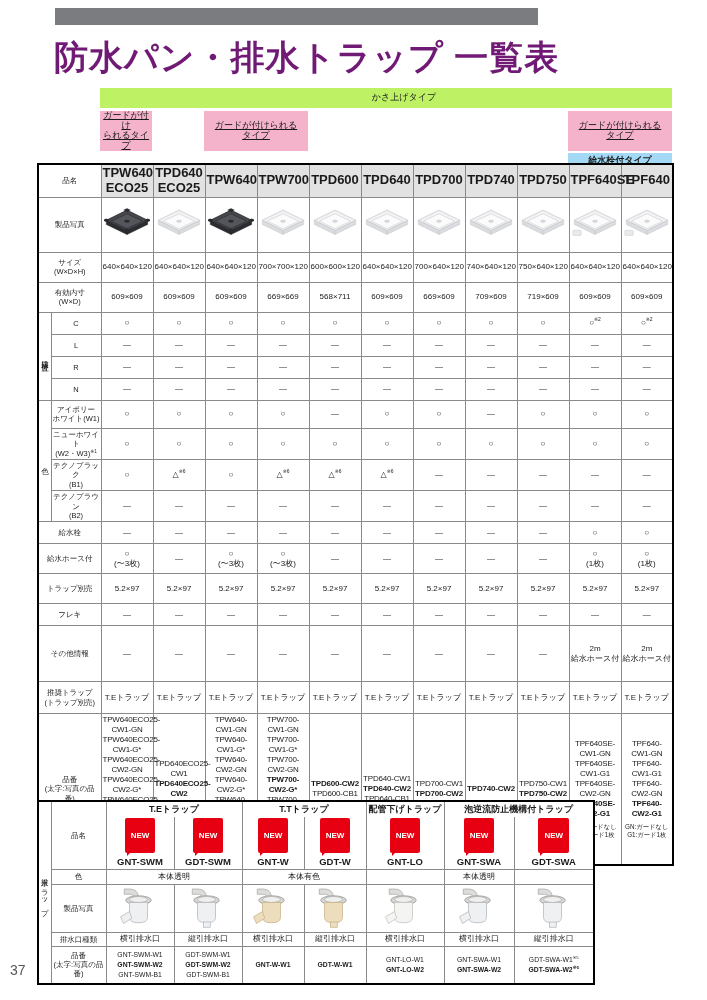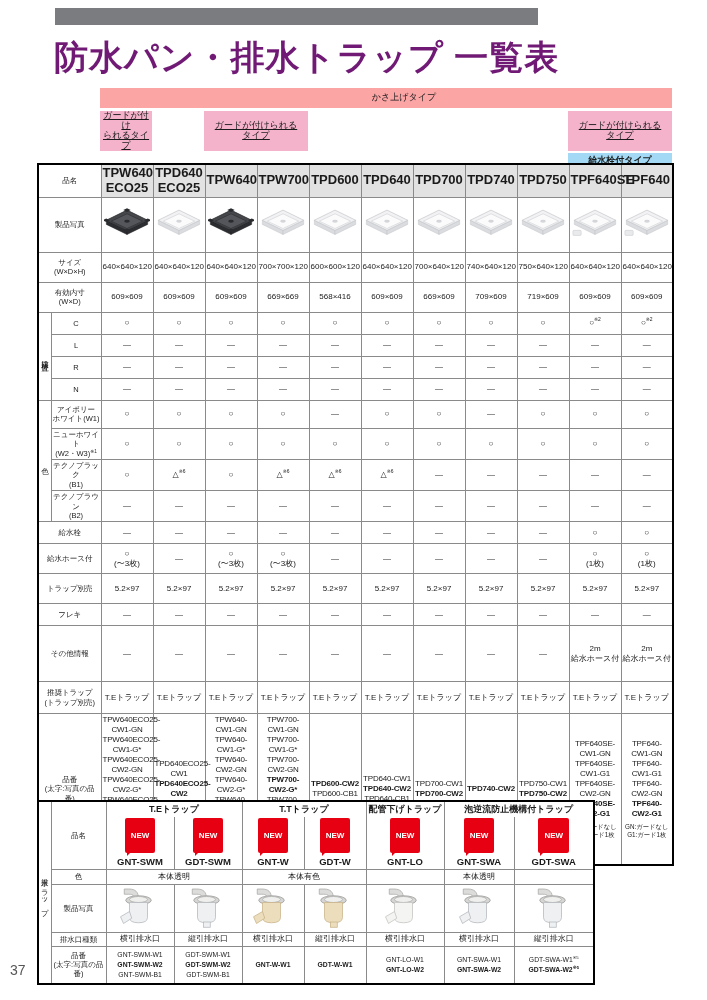--- a/index.html
+++ b/index.html
@@ -8,21 +8,21 @@
   .topbar{position:absolute;left:55px;top:8px;width:483px;height:17px;background:#7a7c7f;}
   .title{position:absolute;left:54px;top:27px;font-size:34px;font-weight:600;color:#701a75;letter-spacing:1px;white-space:nowrap;margin-top:8px;}
   .banner-wrap{position:absolute;left:37px;top:88px;width:635px;}
   .main-wrap{position:absolute;left:37px;top:163px;width:635px;}
   .trap-wrap{position:absolute;left:37px;top:800px;}
   table{border-collapse:collapse;table-layout:fixed;}
   td{padding:0;}
 
   
   .btable td{text-align:center;vertical-align:middle;line-height:1.1;font-size:9px;}
-  .bgreen{background:#fca5a5;font-size:10px;padding-left:36px;}
+  .bgreen{background:#bef264;font-size:10px;padding-left:36px;}
   .bpink{background:#f4b3cb;font-size:8.5px;text-decoration:underline;}
   .bblue{background:#a3d9f5;font-size:9.5px;font-weight:bold;}
 
   
   .new-badge{display:inline-block;position:relative;background:#e60012;color:#fff;font-weight:bold;
              font-size:8px;line-height:11px;padding:12px 6px;border-radius:2px;}
   .new-badge::after{content:"";position:absolute;left:2px;bottom:-3px;width:0;height:0;
              border:3px solid transparent;border-top-color:#e60012;border-left-color:#e60012;}
 
   
@@ -249,21 +249,21 @@
             <td>750×640×120</td>
             <td>640×640×120</td>
             <td>640×640×120</td>
           </tr>
           <tr style="height:30px">
             <td colspan="2" class="lab">有効内寸<br>(W×D)</td>
             <td>609×609</td>
             <td>609×609</td>
             <td>609×609</td>
             <td>669×669</td>
-            <td>568×416</td>
+            <td>568×711</td>
             <td>609×609</td>
             <td>669×609</td>
             <td>709×609</td>
             <td>719×609</td>
             <td>609×609</td>
             <td>609×609</td>
           </tr>
           <tr style="height:22px" class="dashed">
             <td rowspan="4" class="vlab">排水口位置</td>
             <td class="lab">C</td>

